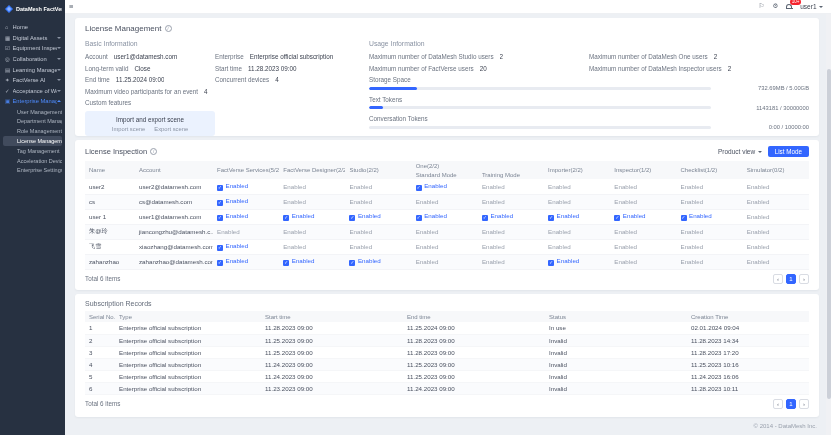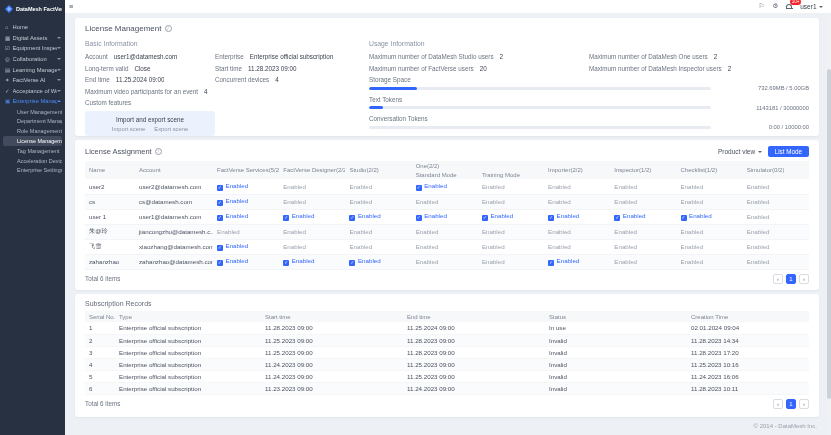--- a/index.html
+++ b/index.html
@@ -281,21 +281,21 @@
               </div>
             </div>
           </div>
       </div>
     </div>
   </div>
 
   <div class="card c2">
     <div class="c2-head">
       <div class="card-title">
-        <span>License Assignment</span>
+        <span>License Inspection</span>
         <span class="info-ic">i</span>
       </div>
       <div class="c2-actions">
         <span class="view-sel">
           <span>Product view</span>
           <span class="caret-dark"></span>
         </span>
         <button class="btn">List Mode</button>
       </div>
     </div>

